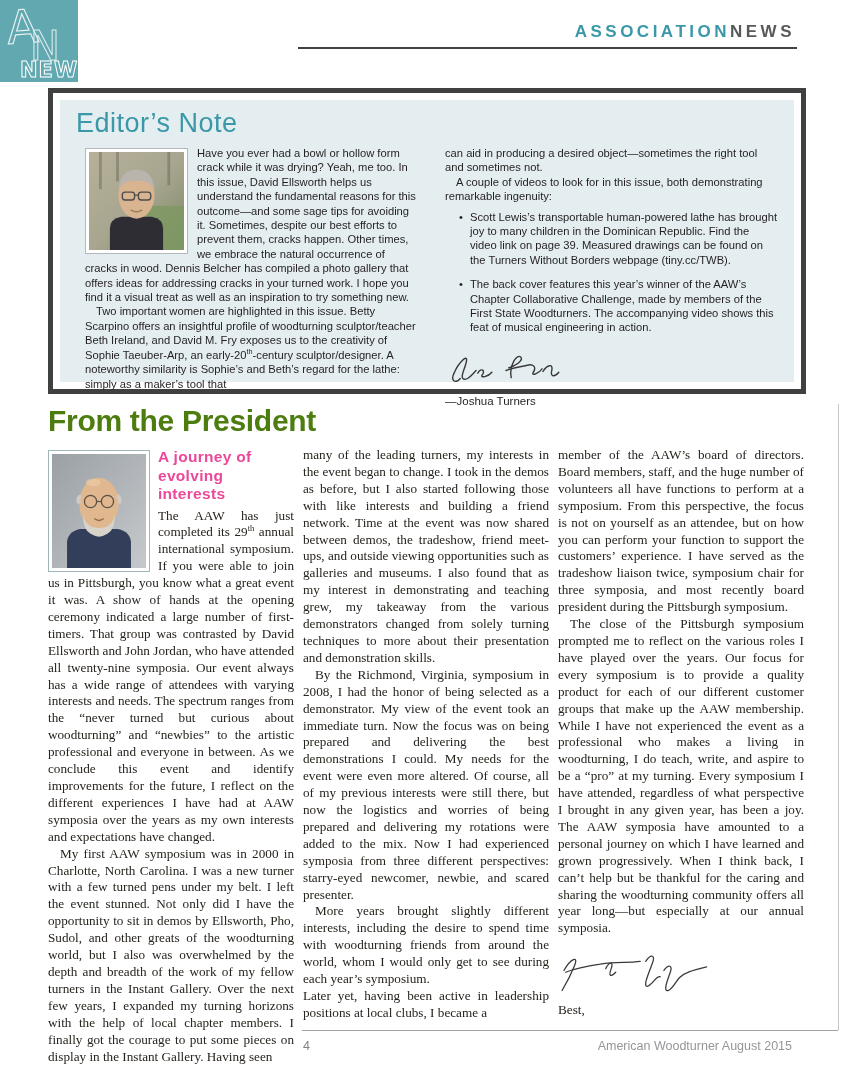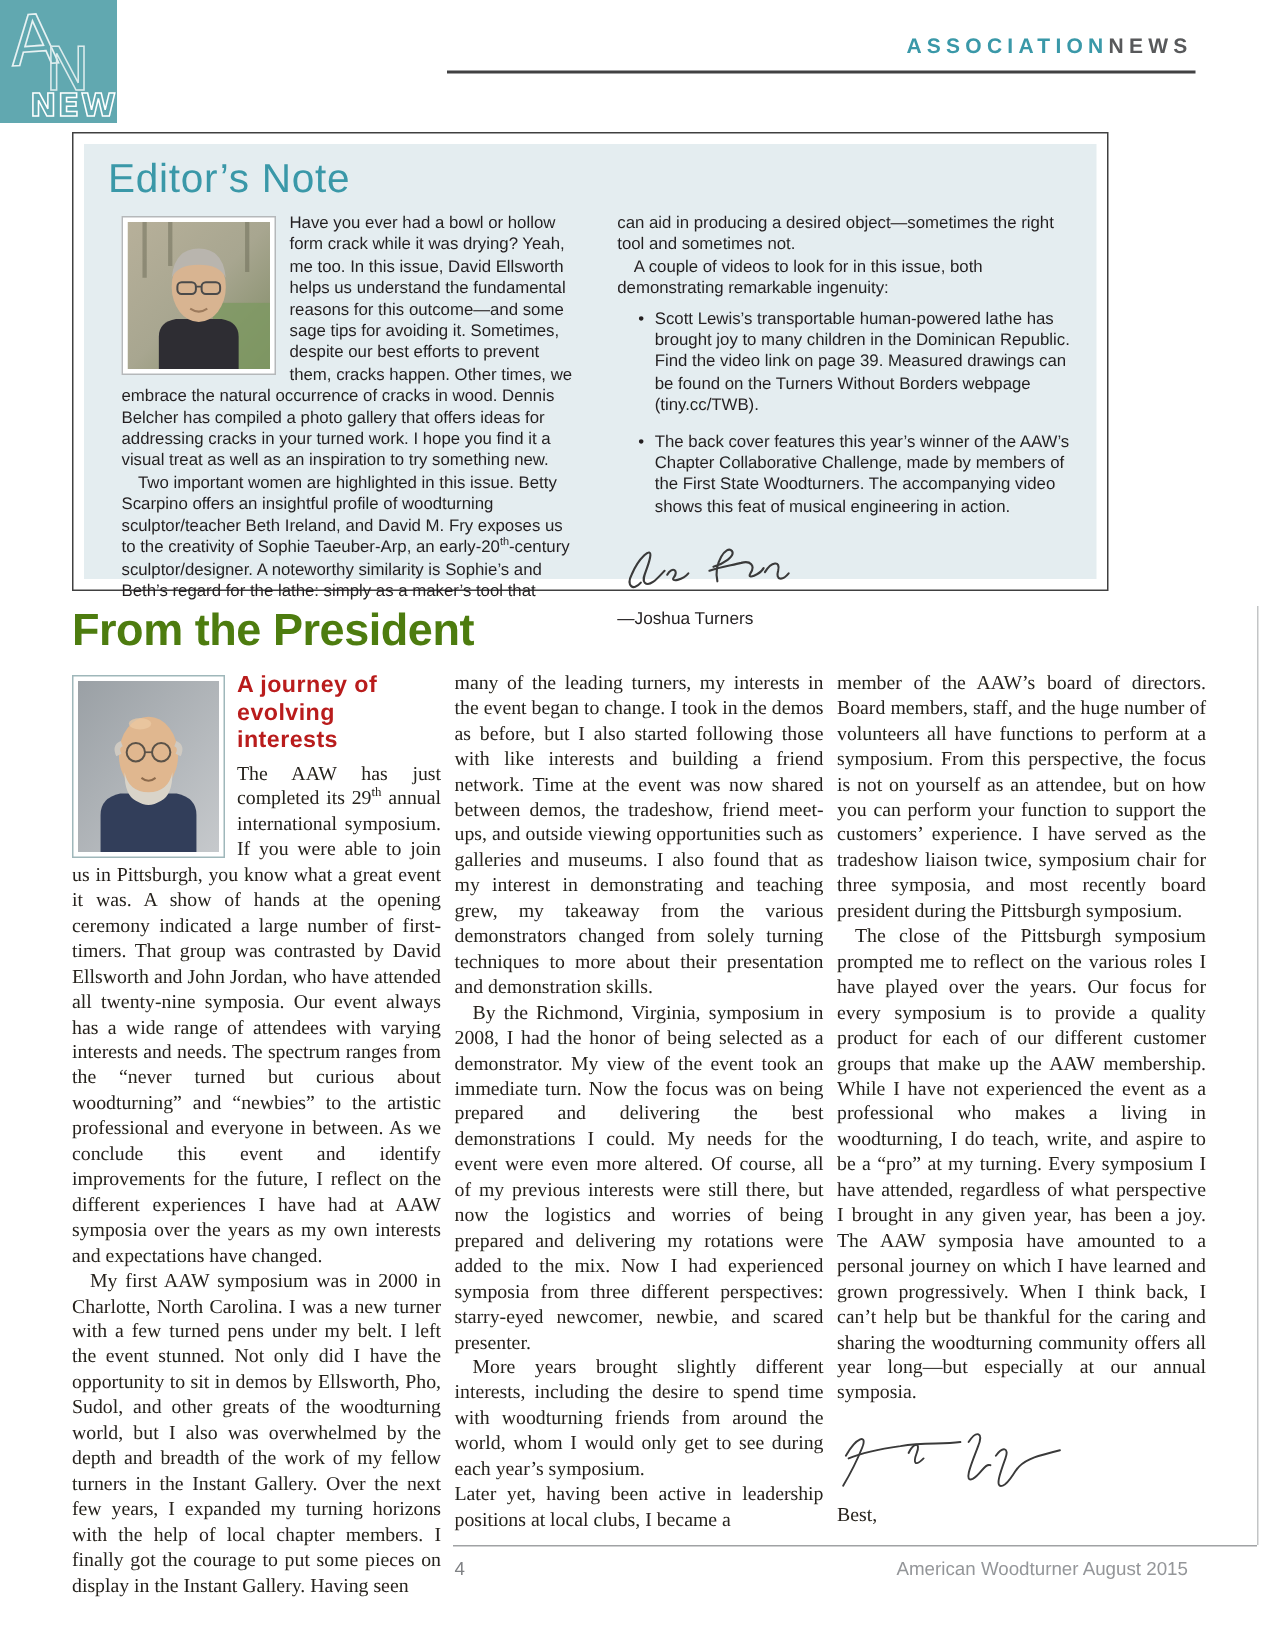--- a/index.html
+++ b/index.html
@@ -10,34 +10,34 @@
     color:#26221e; overflow:hidden;
   }
 
   
   .logo {
     position:absolute; left:0; top:0; width:78px; height:82px;
     background:#61a8b0;
   }
   .masthead {
     position:absolute; top:22px; right:55px;
-    font-size:14px; font-weight:bold; letter-spacing:3.5px;
+    font-size:17px; font-weight:bold; letter-spacing:3.5px;
     white-space:nowrap;
   }
   .masthead .assoc { color:#3a98a8; }
   .masthead .news  { color:#58595b; }
   .masthead-rule {
     position:absolute; top:47px; left:298px; width:499px; height:2px;
     background:#414142;
   }
 
   
   .editor-box {
-    position:absolute; left:48px; top:88px; width:691px; height:306px;
-    border:1px solid #404040; background:#ffffff; padding:7px;
+    position:absolute; left:48px; top:88px; width:758px; height:306px;
+    border:5px solid #404040; background:#ffffff; padding:7px;
   }
   .editor-inner {
     background:#e4edf0; width:100%; height:100%;
     padding:6px 16px 6px 14px;
   }
   .editor-title {
     color:#3a98a8; font-size:27px; font-weight:400;
     margin:2px 0 7px 2px; letter-spacing:0.5px;
   }
   .editor-cols { display:flex; gap:16px; }
@@ -72,21 +72,21 @@
   }
   .pres-col p { margin:0; }
   .pres-col p.ind { text-indent:12px; }
   .pres-photo {
     float:left; width:102px; height:122px; margin:3px 8px 3px 0;
     background:#ffffff; padding:3px; border:1px solid #9fb7ba;
   }
   .pres-photo svg { width:100%; height:100%; display:block; }
   .pres-subhead {
     font-family:"Liberation Sans", sans-serif; font-weight:bold;
-    color:#b91c1c; font-size:15.5px; line-height:18.5px;
+    color:#ec4899; font-size:15.5px; line-height:18.5px;
     letter-spacing:0.3px; margin:1px 0 4px 0; text-align:left;
   }
   .pres-subhead.serving { margin:12px 0 3px 0; }
   .sig-kurt { margin:8px 0 2px 0; }
   .pres-signoff { text-align:left; }
 
   
   .right-rule {
     position:absolute; left:838px; top:404px; width:1px; height:626px;
     background:#c3c5c6;

